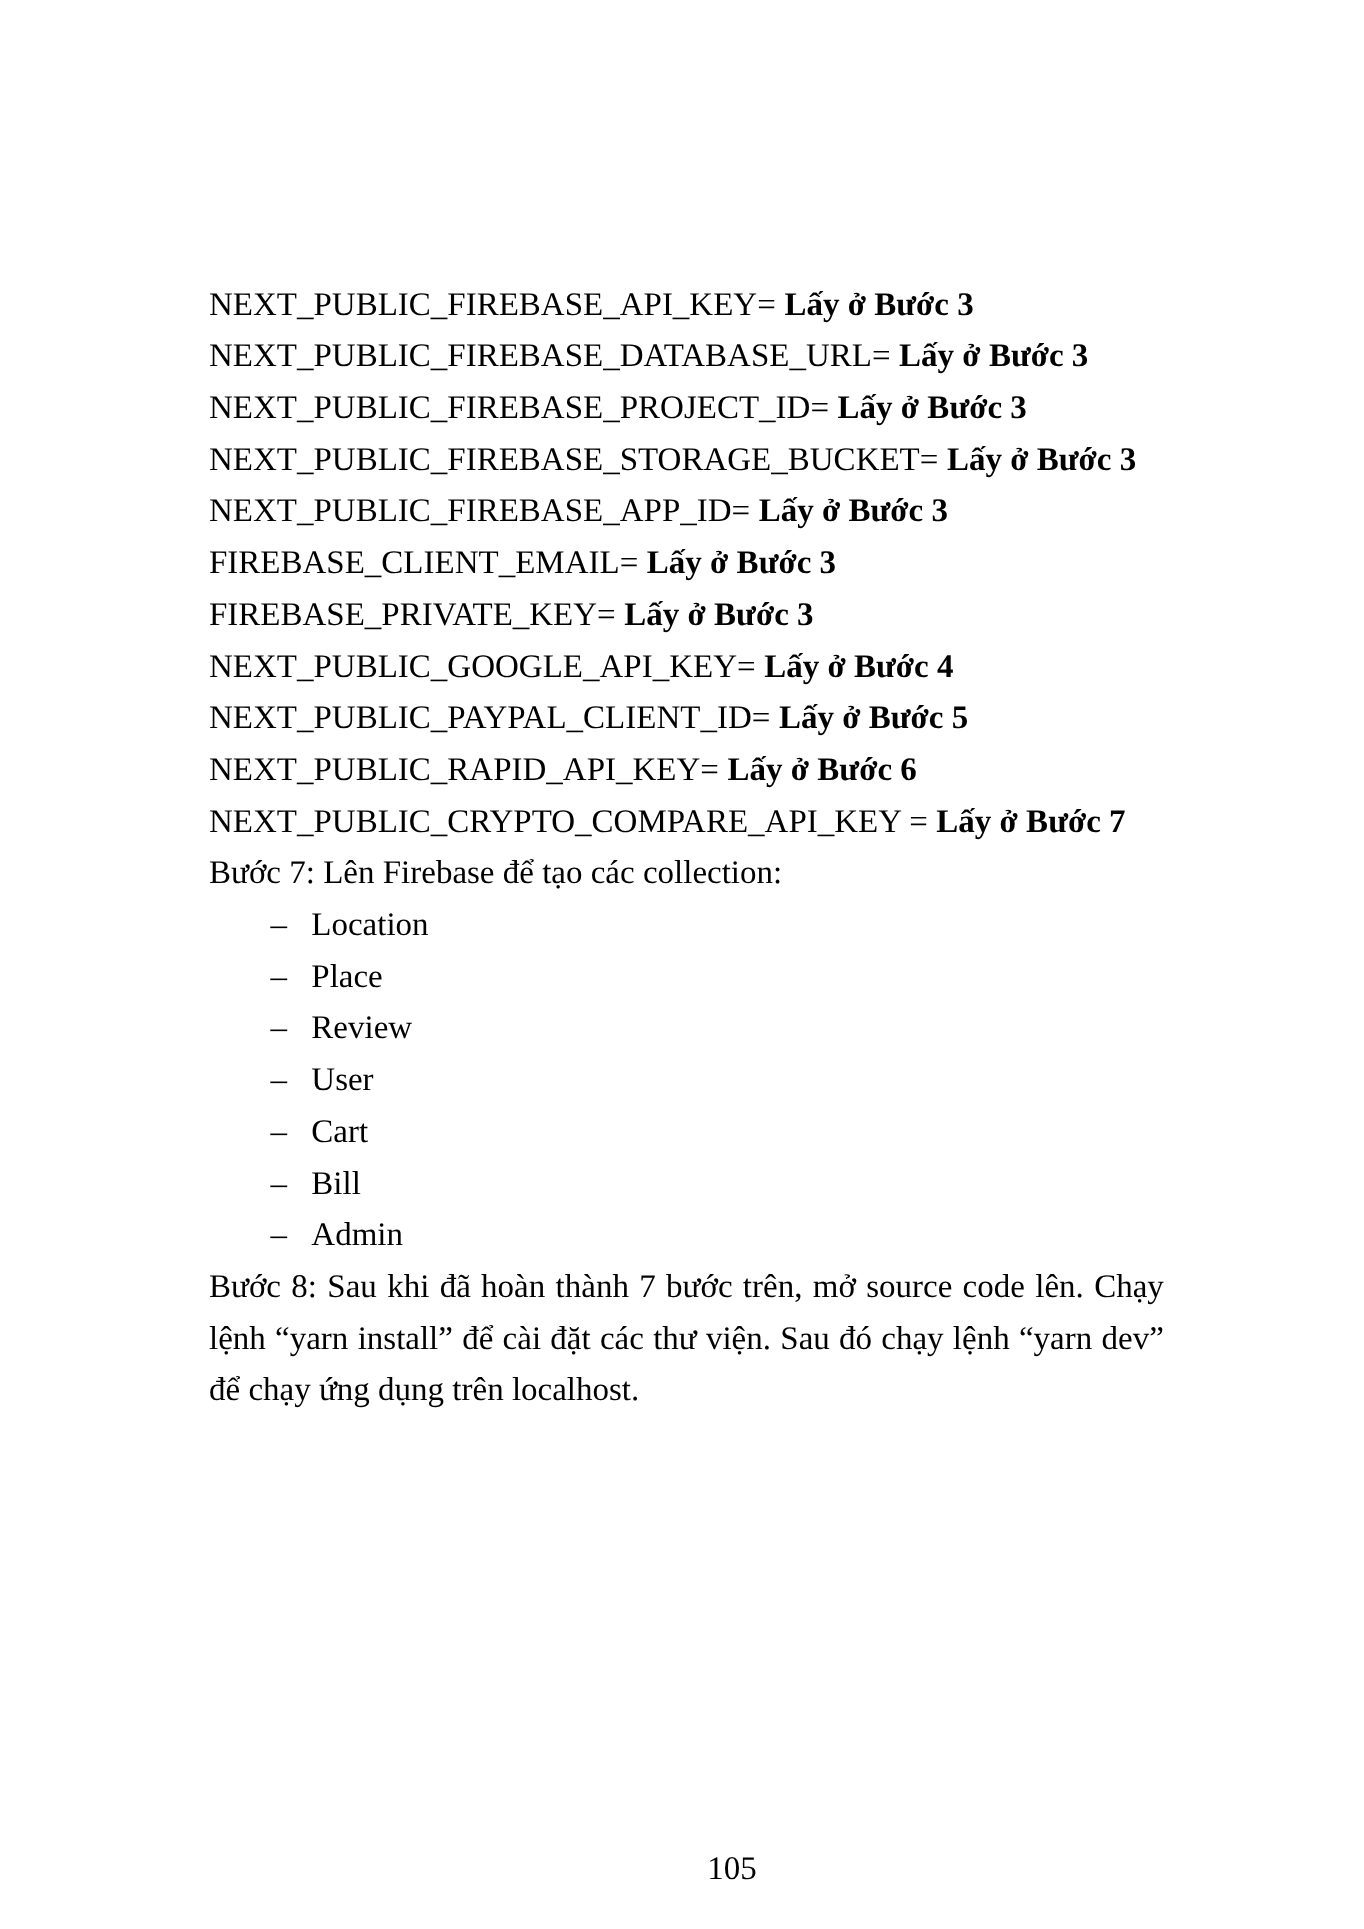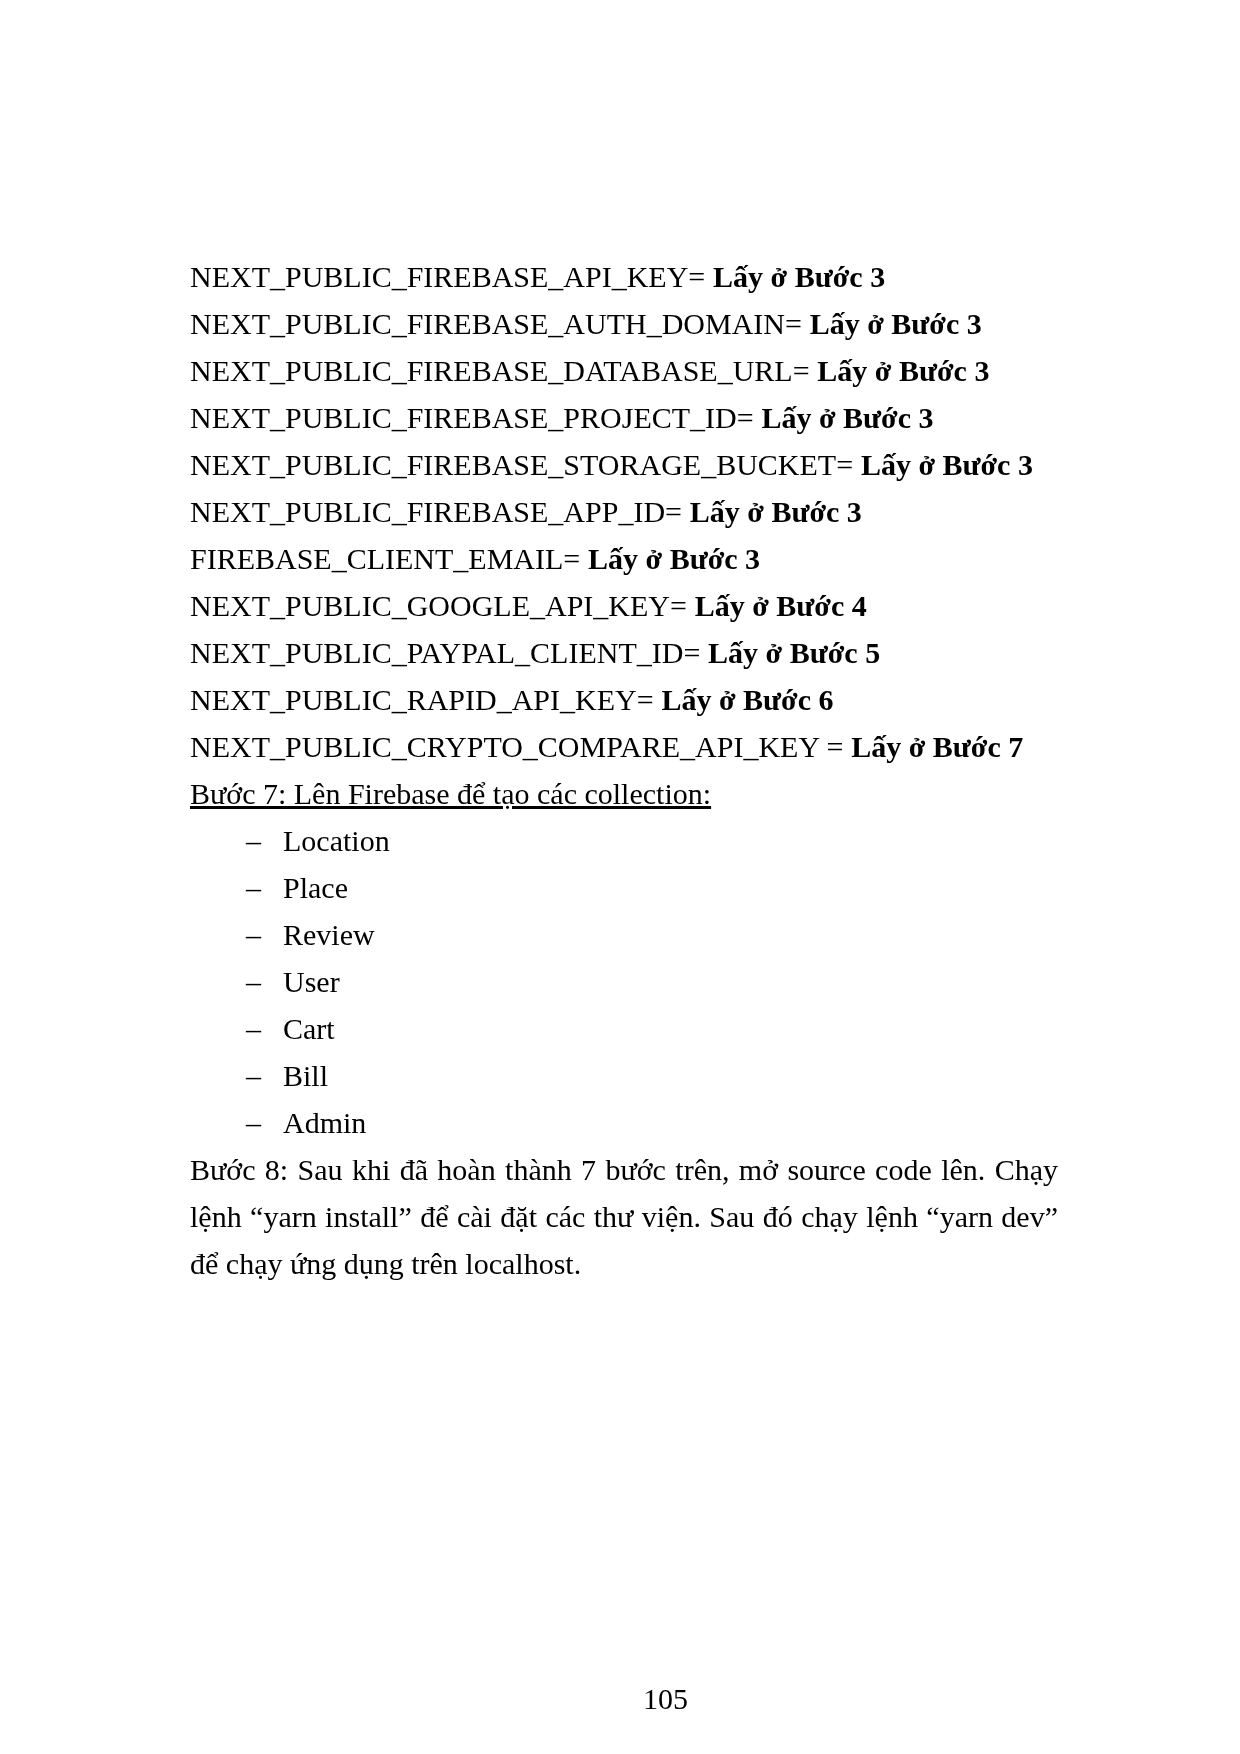--- a/index.html
+++ b/index.html
@@ -31,21 +31,20 @@
   }
   .env-line {
     white-space: nowrap;
   }
   .env-value {
     font-weight: bold;
     margin-left: 0.26em;
   }
   .step-heading {
     white-space: nowrap;
-    text-decoration: underline;
   }
   .list-item {
     position: relative;
     padding-left: 93px;
   }
   .bullet {
     position: absolute;
     left: 56px;
     top: 0;
   }
@@ -62,26 +61,26 @@
     margin-top: 40px;
   }
 </style>
 </head>
 <body>
 
 <div class="page">
   <div class="content">
 
     <div class="env-line"><span>NEXT_PUBLIC_FIREBASE_API_KEY=</span><span class="env-value">Lấy ở Bước 3</span></div>
-    <div class="env-line"><span>NEXT_PUBLIC_FIREBASE_AUTH_DOMAIN=</span><span class="env-value">Lấy ở Bước 3</span></div>
     <div class="env-line"><span>NEXT_PUBLIC_FIREBASE_DATABASE_URL=</span><span class="env-value">Lấy ở Bước 3</span></div>
     <div class="env-line"><span>NEXT_PUBLIC_FIREBASE_PROJECT_ID=</span><span class="env-value">Lấy ở Bước 3</span></div>
     <div class="env-line"><span>NEXT_PUBLIC_FIREBASE_STORAGE_BUCKET=</span><span class="env-value">Lấy ở Bước 3</span></div>
     <div class="env-line"><span>NEXT_PUBLIC_FIREBASE_APP_ID=</span><span class="env-value">Lấy ở Bước 3</span></div>
     <div class="env-line"><span>FIREBASE_CLIENT_EMAIL=</span><span class="env-value">Lấy ở Bước 3</span></div>
+    <div class="env-line"><span>FIREBASE_PRIVATE_KEY=</span><span class="env-value">Lấy ở Bước 3</span></div>
     <div class="env-line"><span>NEXT_PUBLIC_GOOGLE_API_KEY=</span><span class="env-value">Lấy ở Bước 4</span></div>
     <div class="env-line"><span>NEXT_PUBLIC_PAYPAL_CLIENT_ID=</span><span class="env-value">Lấy ở Bước 5</span></div>
     <div class="env-line"><span>NEXT_PUBLIC_RAPID_API_KEY=</span><span class="env-value">Lấy ở Bước 6</span></div>
     <div class="env-line"><span>NEXT_PUBLIC_CRYPTO_COMPARE_API_KEY =</span><span class="env-value">Lấy ở Bước 7</span></div>
 
     <div class="step-heading">Bước 7: Lên Firebase để tạo các collection:</div>
 
     <div class="list-item"><span class="bullet">–</span><span>Location</span></div>
     <div class="list-item"><span class="bullet">–</span><span>Place</span></div>
     <div class="list-item"><span class="bullet">–</span><span>Review</span></div>

